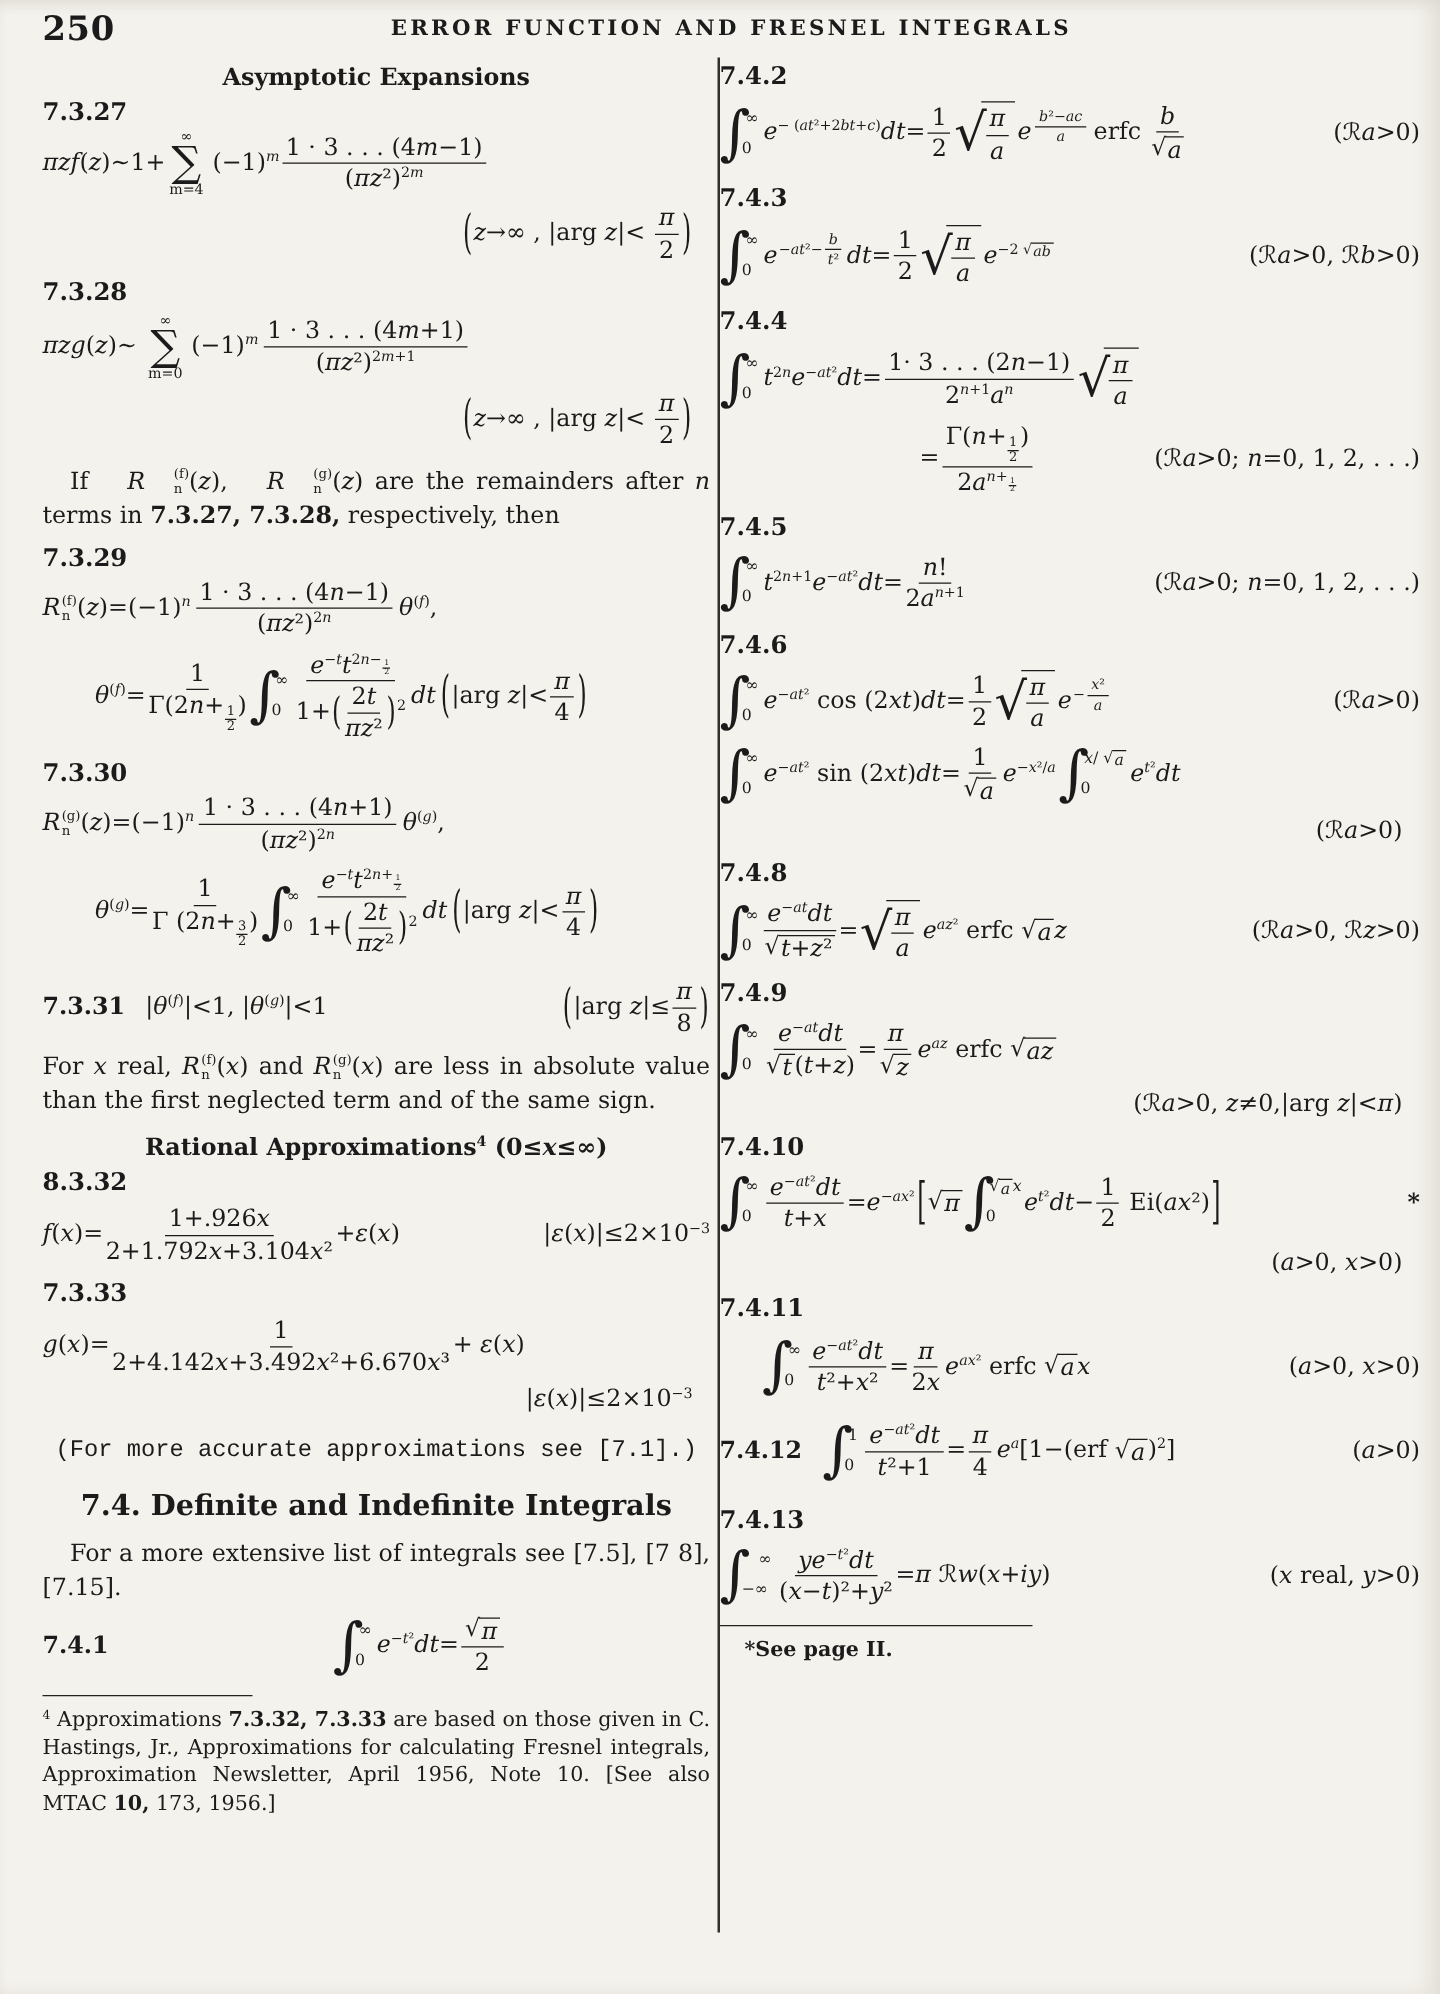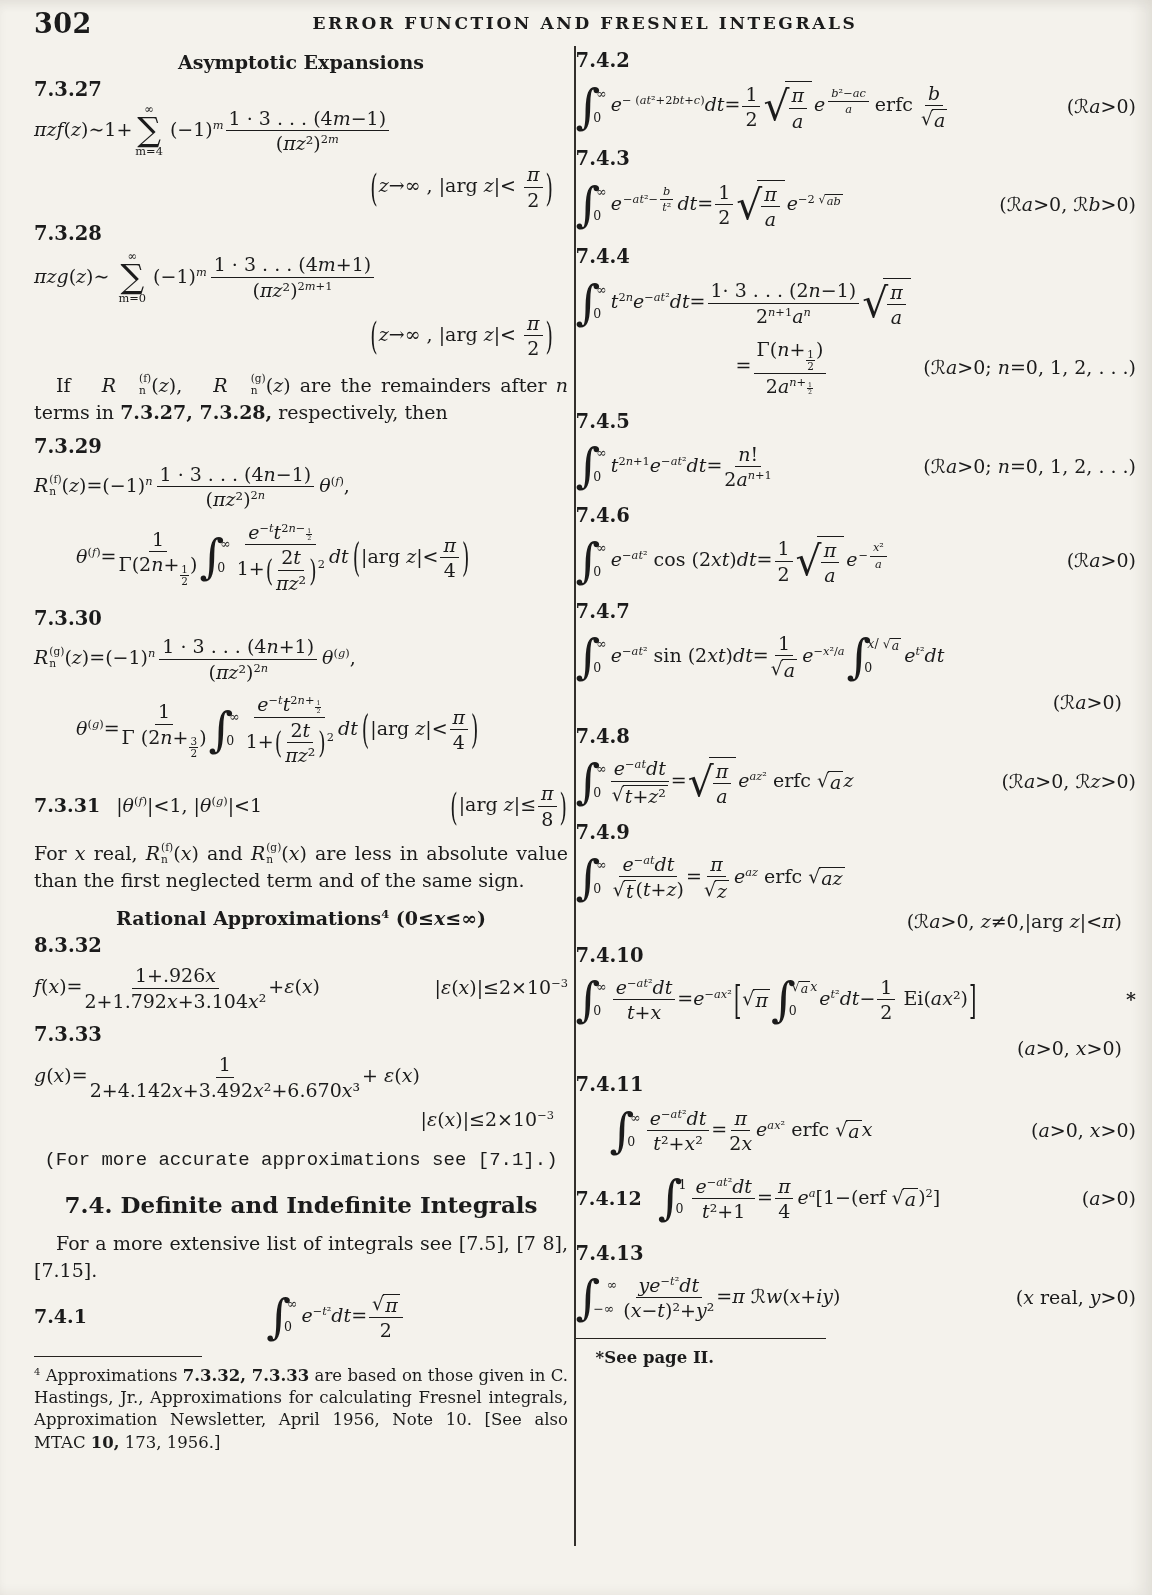--- a/index.html
+++ b/index.html
@@ -75,21 +75,21 @@
 
   .ssx{display:inline-flex;align-items:center}
   .stk{display:inline-flex;flex-direction:column;align-items:flex-start;
     font-size:.56em;line-height:1.12;margin-left:1px}
 </style>
 </head>
 <body>
 
 <div class="page">
   <div class="pagehead">
-    <span class="pageno">302</span>
+    <span class="pageno">250</span>
     <div class="runtitle">ERROR FUNCTION AND FRESNEL INTEGRALS</div>
   </div>
   <div class="colwrap">
     <div class="col colL" id="colL">
         <div class="mhead" style="margin-top: 4px;"><span class="mr">Asymptotic Expansions</span></div>
         <div class="eqlabel" style="margin-top: 2px;">7.3.27</div>
         <div class="mline align-left" style="margin-top: 2px;"><span class="mm"><span class="mi">πzf</span><span class="mr">(</span><span class="mi">z</span><span class="mr">)∼1+</span></span><span class="sum">
             <span class="sumh">∞</span>
             <span class="sums">∑</span>
             <span class="suml">m=4</span>
@@ -374,21 +374,20 @@
               <span class="sqBb"><span class="frac">
                   <span class="fn"><span class="mm"><span class="mi">π</span></span></span>
                   <span class="fd"><span class="mm"><span class="mi">a</span></span></span>
                 </span></span>
             </span><span class="spx" style="width: 1px;"></span><span class="mm"><span class="mi">e</span></span><span class="sup2"><span class="spx" style="width: 1px;"></span><span class="mm"><span class="mr">−</span></span><span class="frac">
                 <span class="fn"><span class="mm"><span class="mi">x</span><span class="mr">²</span></span></span>
                 <span class="fd"><span class="mm"><span class="mi">a</span></span></span>
               </span></span></span>
           <span class="rowcond"><span class="mm"><span class="mr">(ℛ</span><span class="mi">a</span><span class="mr">&gt;0)</span></span></span>
         </div>
-        <div class="eqlabel" style="margin-top: 12px;">7.4.7</div>
         <div class="mline align-left" style="margin-top: 8px;"><span class="int">
             <span class="ints">∫</span>
             <span class="intl">
               <span class="inth"><span class="mr">∞</span></span>
               <span class="into"><span class="mr">0</span></span>
             </span>
           </span><span class="spx" style="width: 2px;"></span><span class="mm"><span class="mi">e</span></span><span class="sup2"><span class="mm"><span class="mr">−</span><span class="mi">at</span><span class="mr">²</span></span></span><span class="mr"> sin </span><span class="mm"><span class="mr">(2</span><span class="mi">xt</span><span class="mr">)</span><span class="mi">dt</span><span class="mr">=</span></span><span class="frac">
             <span class="fn"><span class="mr">1</span></span>
             <span class="fd"><span class="sq">
                 <span class="sqs">√</span>

